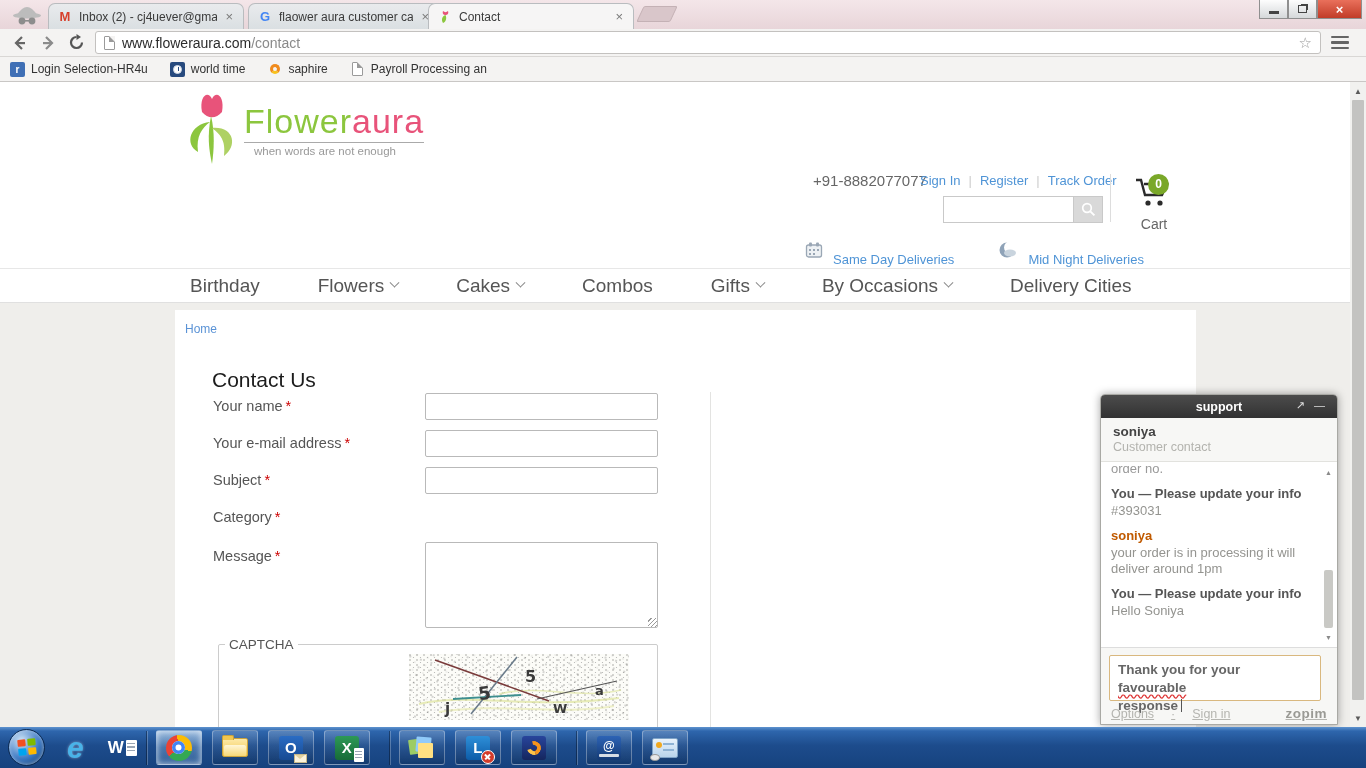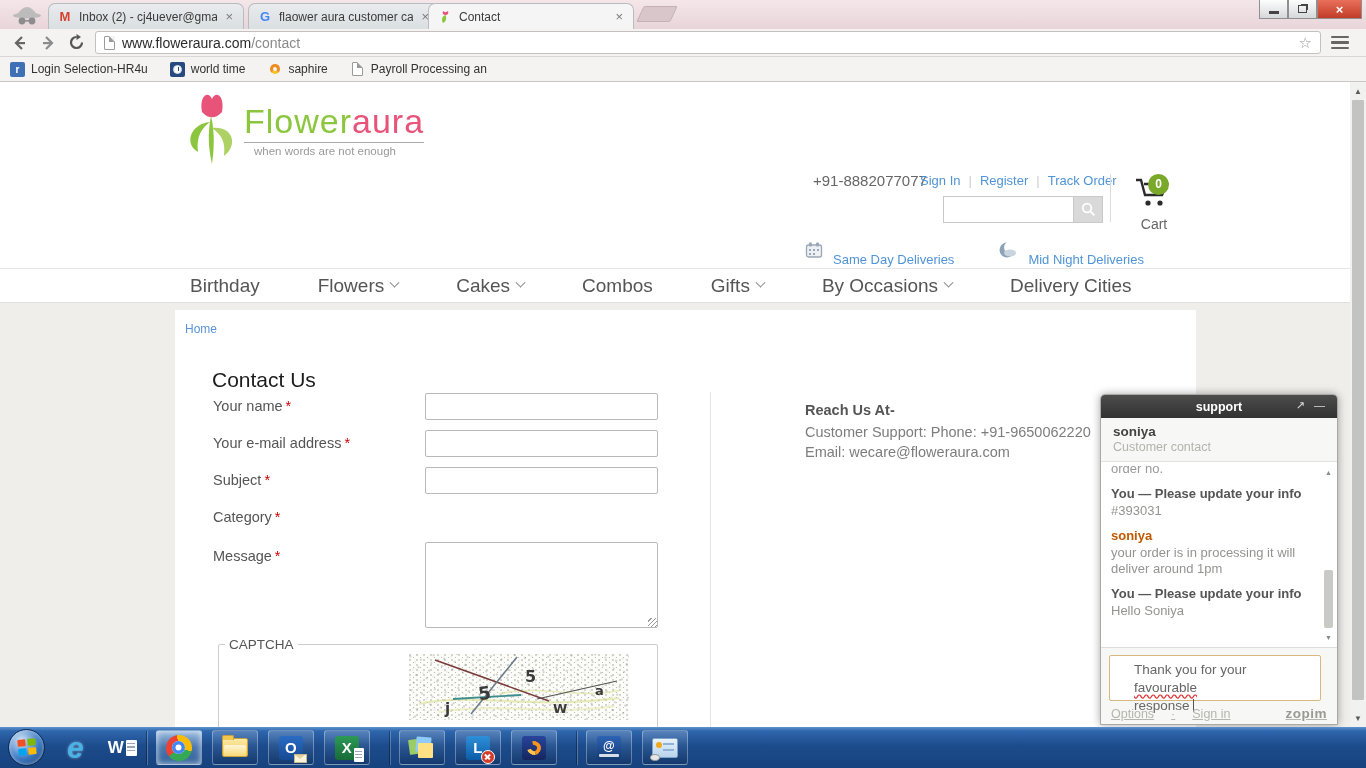--- a/index.html
+++ b/index.html
@@ -137,21 +137,21 @@
   .clip { height:11px; overflow:hidden; color:#999; }
   .clip span { display:block; margin-top:-5px; }
   .msg { margin-top:9px; }
   .msg .mh { font-weight:bold; color:#555; }
   .msg .mh.agent { color:#c05a00; }
   .msg .mb { color:#949490; margin-top:1px; }
   #chatsb { position:absolute; right:1px; top:0; width:15px; height:100%; }
   #chatsb .sarrow { width:15px; color:#8a8a8a; }
   #cthumb { position:absolute; right:3px; top:108px; width:9px; height:58px; background:#c9c9c5; border-radius:2px; }
   #chatinput { margin:7px 16px 0 8px; height:46px; background:#fff; border:1px solid #d9b87f; border-radius:2px;
-    padding:5px 24px; font-size:13.5px; color:#666; line-height:18px; }
+    padding:5px 8px; font-size:13.5px; color:#666; line-height:18px;font-weight:bold; }
   #chatinput .wavy { text-decoration:underline wavy #d33; text-underline-offset:2px; }
   .caret { display:inline-block; width:1px; height:13px; background:#555; margin-left:3px; vertical-align:-2px; }
   #chatfoot { display:flex; align-items:center; padding:5px 10px 0 10px; font-size:12.5px; color:#b5b5b0; gap:17px;text-decoration:underline; }
   #zopim { margin-left:auto; color:#9a9a95; font-size:13.5px; font-weight:bold; letter-spacing:.5px; }
 
   
   #taskbar { left:0; top:727px; width:1366px; height:41px;
     background:linear-gradient(#5e93cf 0%,#2e66ad 10%,#1d4c8c 45%,#16427e 100%);
     display:flex; align-items:center; z-index:7; }
   #startorb { width:37px; height:37px; border-radius:50%; margin-left:8px; position:relative;
@@ -494,25 +494,20 @@
             <text x="144" y="59" font-size="13">W</text>
             <text x="186" y="41" font-size="13">a</text>
           </g>
         </svg>
         <div id="capq"><span>What code is in the image?</span><span class="req">*</span></div>
         <input id="capinput" style="">
       </fieldset>
 
       <div id="vdiv"></div>
 
-      <div id="reach">
-        <div class="rt">Reach Us At-</div>
-        <div class="rl">Customer Support: Phone: +91-9650062220</div>
-        <div class="rl">Email: wecare@floweraura.com</div>
-      </div>
     </div>
 
     <div class="abs" id="pagescroll" style="left:1350px;top:0">
       <div class="sarrow" style="top:1px">▲</div>
       <div id="pthumb"></div>
       <div class="sarrow" style="bottom:1px">▼</div>
     </div>
   </div>
 
   <div class="abs" id="chat">

